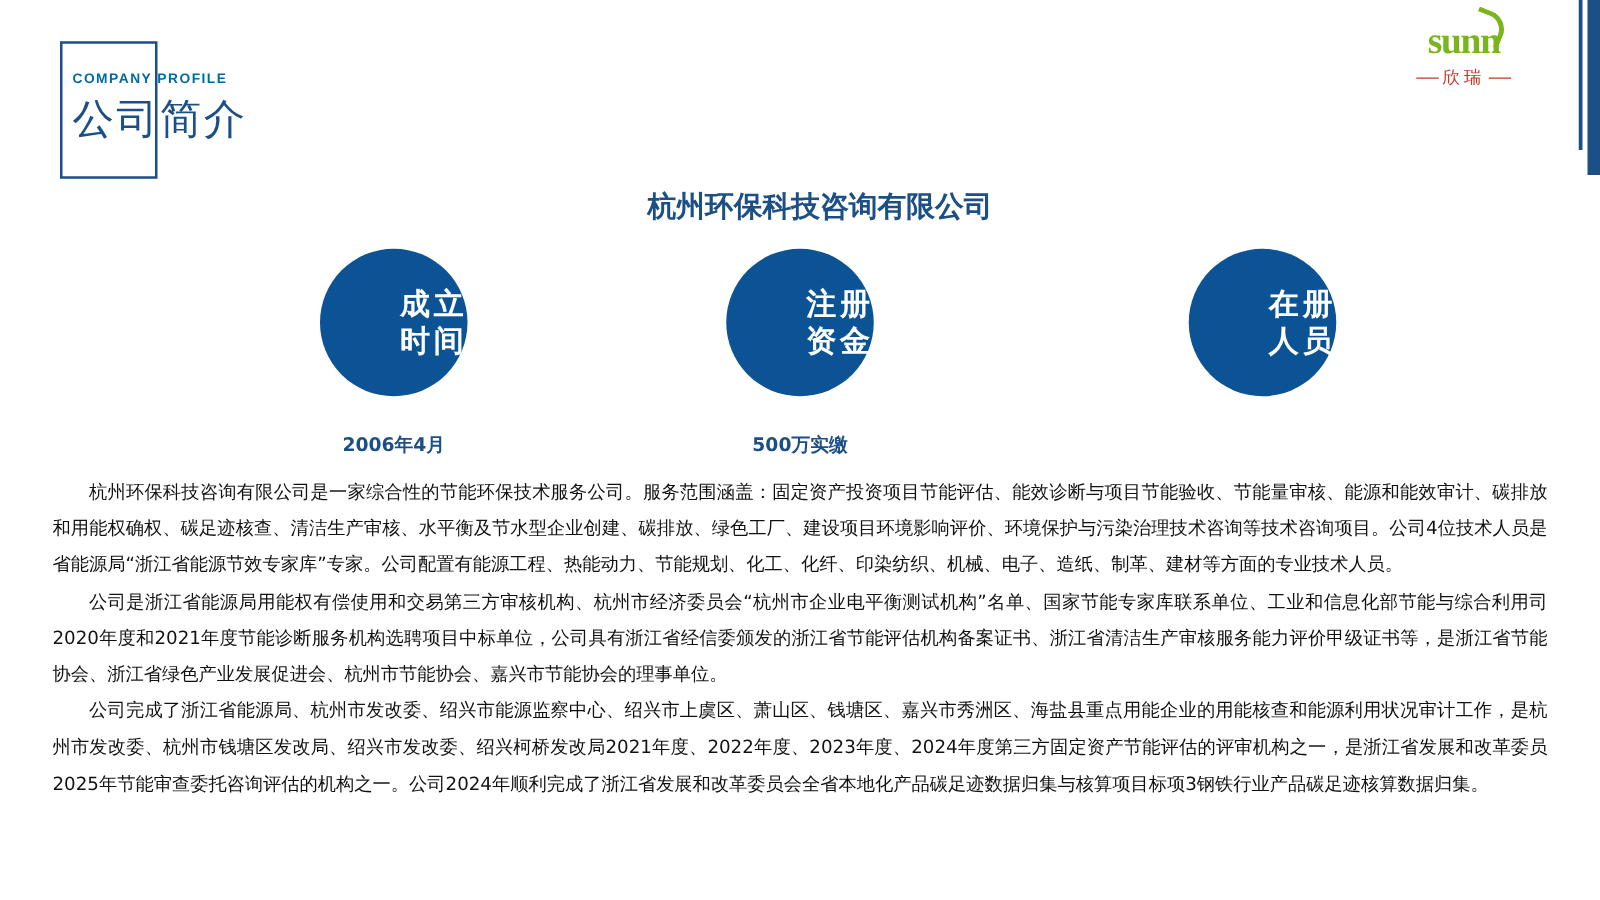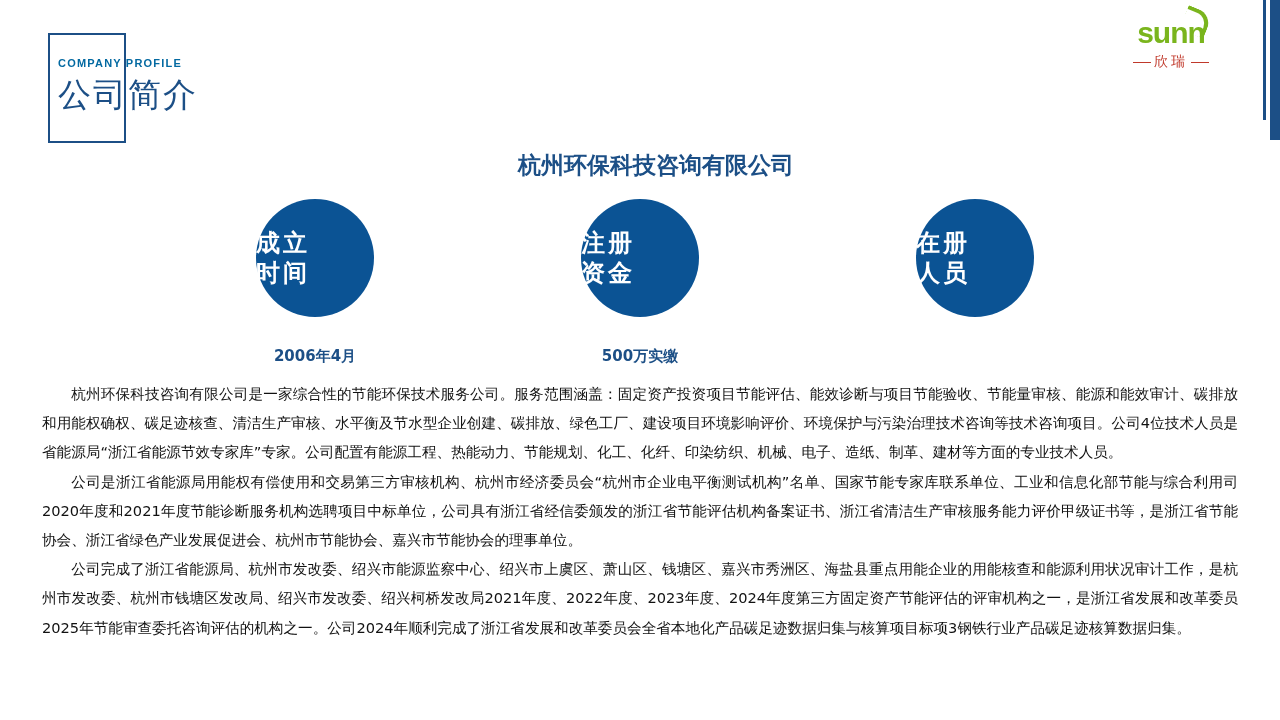--- a/index.html
+++ b/index.html
@@ -57,21 +57,21 @@
     right: 34px;
     top: 18px;
     width: 150px;
     text-align: center;
   }
   .logo-mark {
     font-size: 30px;
     font-weight: bold;
     color: #7ab51d;
     letter-spacing: -1px;
-    font-family: Liberation Sans, sans-serif;
+    font-family: Liberation Serif, serif;
     line-height: 1;
     position: relative;
     display: inline-block;
   }
   .logo-mark .swoosh {
     position: absolute;
     right: -4px;
     top: -9px;
     width: 22px;
     height: 22px;
@@ -127,32 +127,32 @@
     height: 170px;
     margin-top: 18px;
   }
   .fact {
     position: absolute;
     top: 0;
     text-align: center;
   }
   .fact.f0 { left: 170px; width: 290px; }
   .fact.f1 { left: 495px; width: 290px; }
-  .fact.f2 { left: 800px; width: 350px; }
+  .fact.f2 { left: 835px; width: 350px; }
 
   .circle {
     width: 118px;
     height: 118px;
     border-radius: 50%;
     background: #0b5394;
     color: #ffffff;
     margin: 0 auto;
     display: flex;
     flex-direction: column;
-    align-items: flex-start;
+    align-items: flex-end;
     justify-content: center;
     font-size: 24px;
     font-weight: bold;
     letter-spacing: 3px;
     line-height: 1.25;
     font-family: "DejaVu Sans", "Liberation Sans", sans-serif;
   }
   .fact-value {
     margin-top: 28px;
     font-size: 15px;

